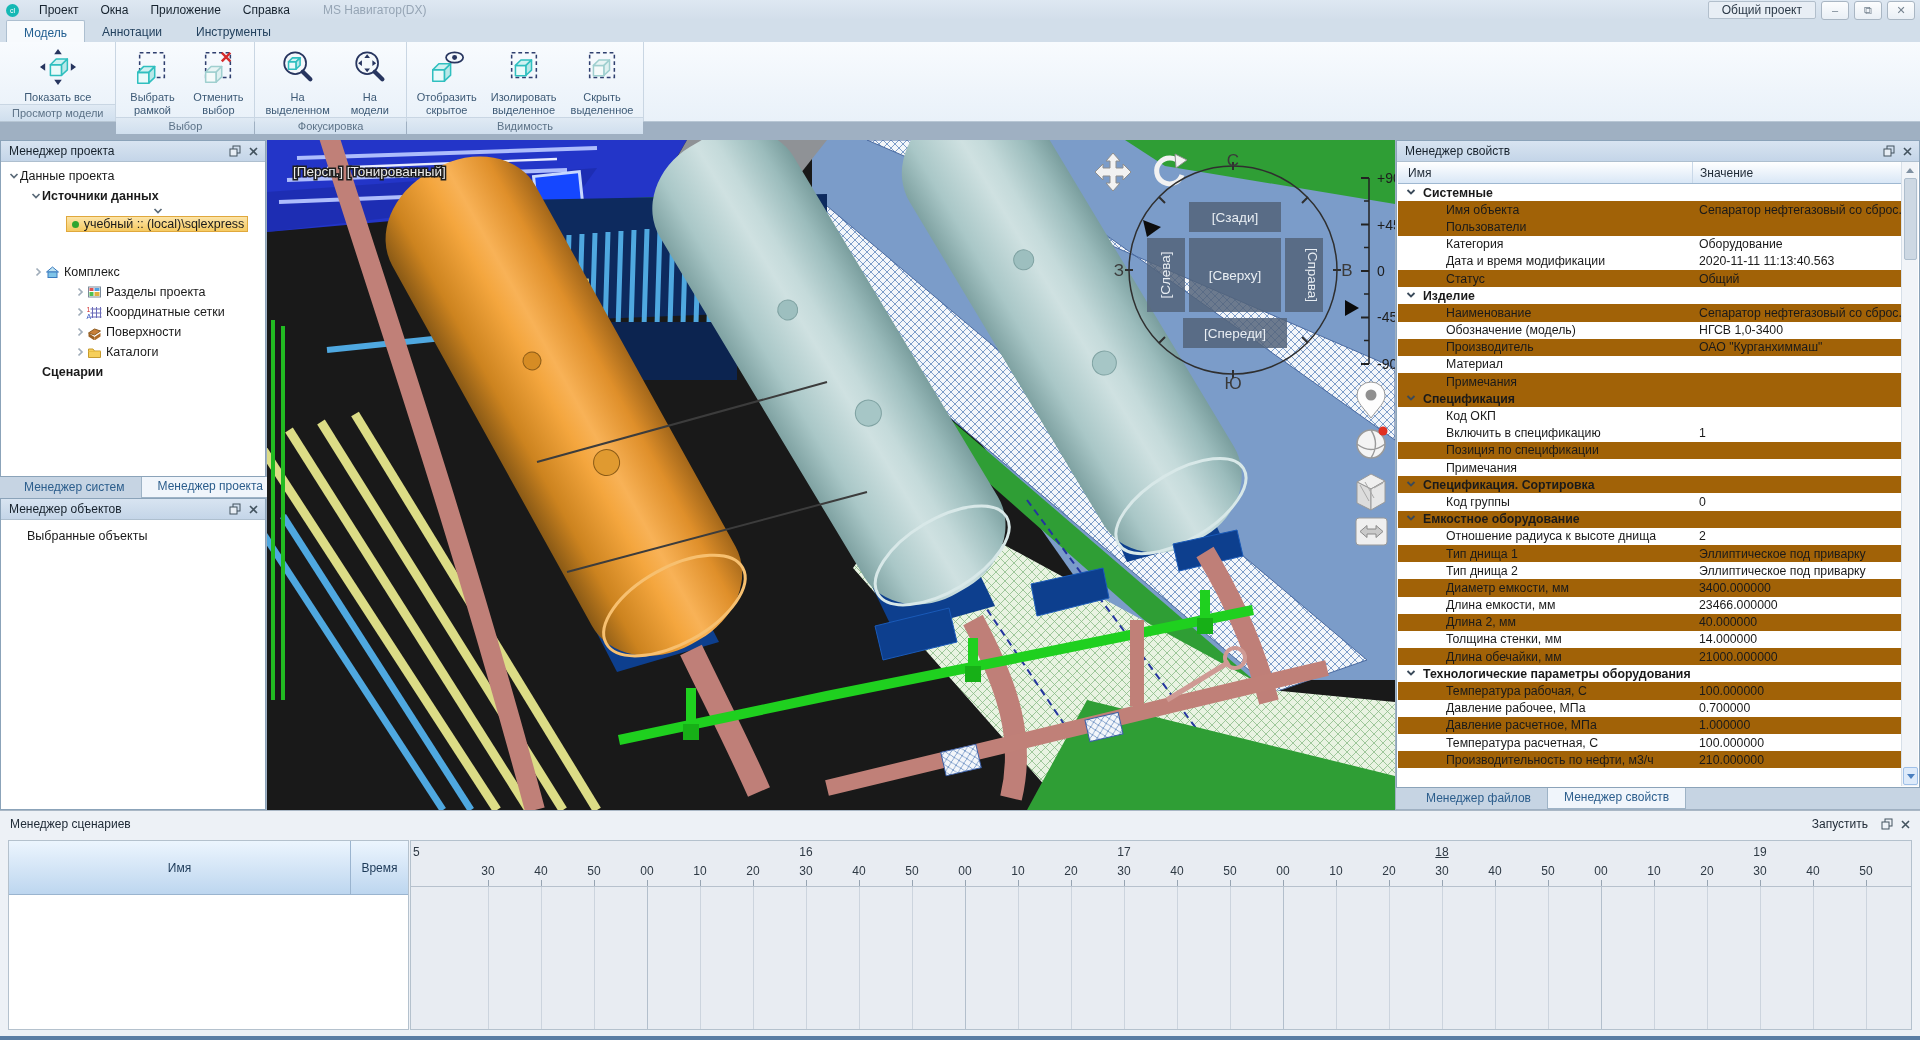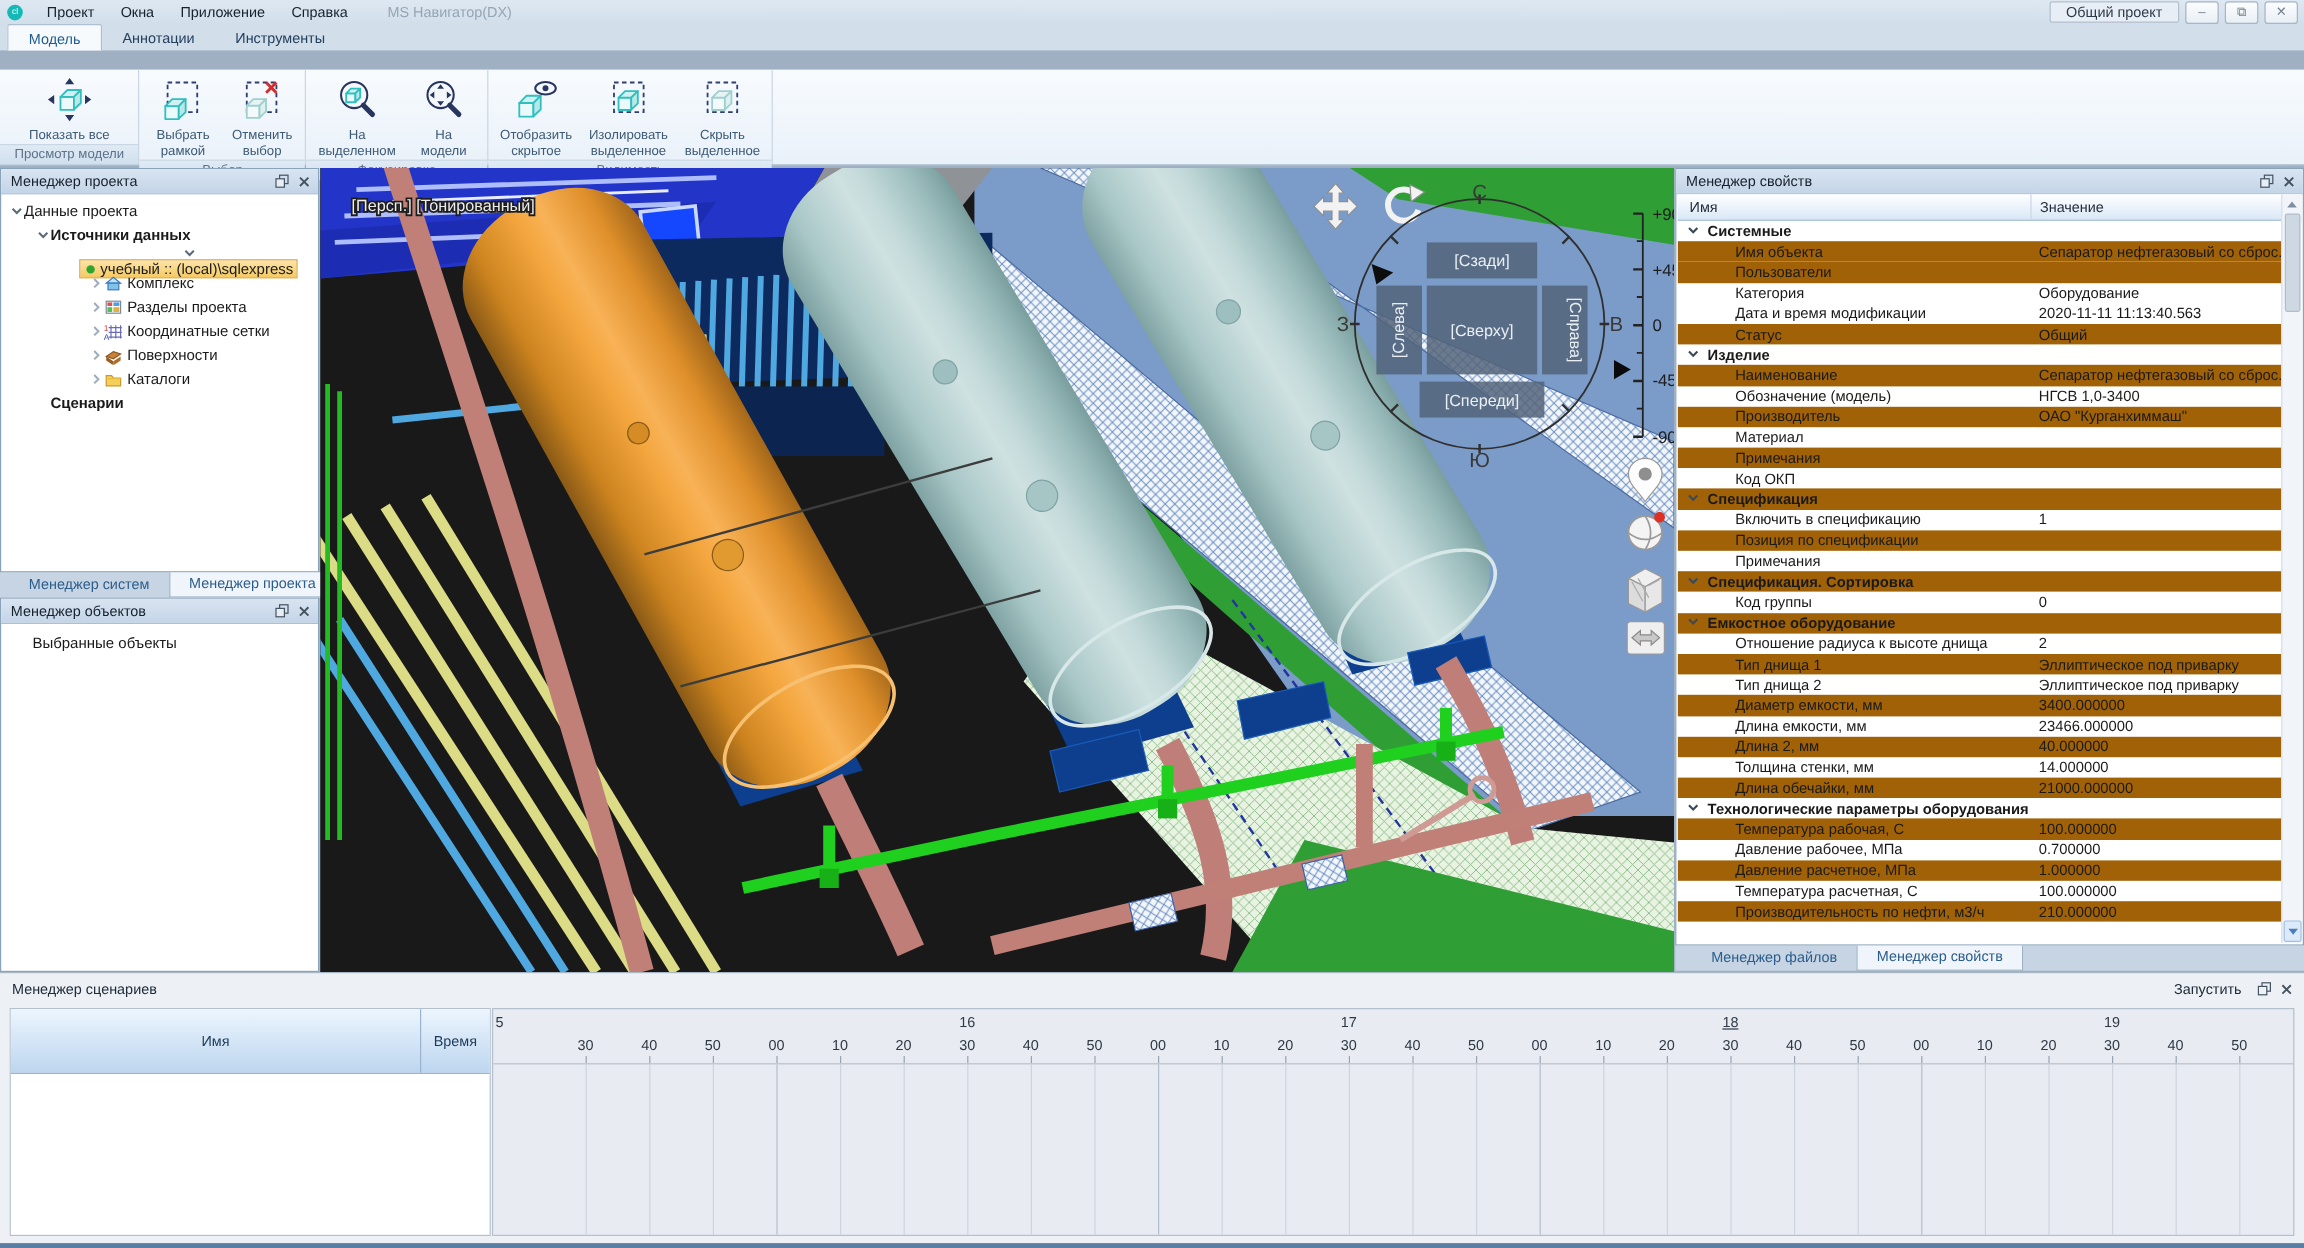--- a/index.html
+++ b/index.html
@@ -17,21 +17,21 @@
   .projbadge{background:#e8eef5;border:1px solid #b2bfcc;padding:1px 13px;color:#2c3a48;border-radius:2px}
   .winbtn{width:26px;height:17px;border:1px solid #a9b6c3;border-radius:3px;background:linear-gradient(#fcfdfe,#e9eff5);
           display:flex;align-items:center;justify-content:center;color:#74828f;font-size:11px;line-height:1}
 
   
   .ribbontabs{position:absolute;left:0;top:20px;width:1920px;height:22px;background:#d2deea;display:flex;padding-left:6px;box-sizing:border-box}
   .rtab{padding:2px 17px 0;line-height:20px;color:#23415e}
   .rtab.active{background:#f7fafd;border:1px solid #adbfd0;border-bottom:none;border-radius:2px 2px 0 0;color:#1f5d90}
 
   
-  .ribbon{position:absolute;left:0;top:58px;width:1920px;height:80px;box-sizing:border-box;
+  .ribbon{position:absolute;left:0;top:42px;width:1920px;height:80px;box-sizing:border-box;
     background:linear-gradient(#f8fbfe,#e9f1f9);border-bottom:1px solid #b7c6d4;display:flex;align-items:stretch}
   .rgroup{display:flex;flex-direction:column;border-right:1px solid #c9d6e3}
   .rbuttons{flex:1;display:flex;align-items:flex-start;justify-content:center;padding:3px 3px 0}
   .rbtn{display:flex;flex-direction:column;align-items:center;padding:2px 7px 0;min-width:52px;border-radius:2px}
   .rbtn svg{width:38px;height:38px;margin:1px 0 2px}
   .rcap{font-size:11px;line-height:13px;color:#3d5a76;text-align:center;white-space:nowrap}
   .rglabel{height:17px;background:linear-gradient(#e0eaf4,#d0dfee);border-top:1px solid #c9d6e3;
            font-size:11px;color:#5d7388;text-align:center;line-height:16px;padding:0 12px;white-space:nowrap}
 
   
@@ -297,21 +297,21 @@
           <span class="chevslot">
             <svg width="10" height="10">
               <path d="M1.5,3 L5,6.5 L8.5,3" stroke="#5a6a78" stroke-width="1.7" fill="none"></path>
             </svg>
           </span>
           <span class="selwrap">
             <span class="tdot"></span>
             <span class="tlabel">учебный :: (local)\sqlexpress</span>
           </span>
         </div>
-        <div class="trow" style="padding-left: 72px;">
+        <div class="trow" style="padding-left: 30px; margin-top: 36px;">
           <span class="chevslot">
             <svg width="10" height="10">
               <path d="M3.5,1.5 L7,5 L3.5,8.5" stroke="#a0adba" stroke-width="1.7" fill="none"></path>
             </svg>
           </span>
           <span class="ticon"><svg width="17" height="16" viewBox="0 0 16 16">
               <path d="M2,8 L8,3 L14,8 Z" fill="#bfe3f2" stroke="#3a7bbf"></path>
               <rect x="3.5" y="8" width="9" height="5.5" fill="#7fc4e8" stroke="#3a7bbf"></rect>
             </svg></span>
           <span class="tlabel">Комплекс</span>
@@ -679,31 +679,31 @@
           <div class="pv">ОАО "Курганхиммаш"</div>
         </div>
         <div class="prow">
           <div class="pn"><span>Материал</span></div>
           <div class="pv"></div>
         </div>
         <div class="prow alt">
           <div class="pn"><span>Примечания</span></div>
           <div class="pv"></div>
         </div>
-        <div class="prow">
-          <div class="pn"><span>Код ОКП</span></div>
-          <div class="pv"></div>
-        </div>
         <div class="prow alt grp">
           <div class="pn">
             <span><svg width="10" height="10">
                 <path d="M1.5,3 L5,6.5 L8.5,3" stroke="#3a4a5a" stroke-width="1.8" fill="none"></path>
               </svg></span>
             <span>Спецификация</span>
           </div>
+          <div class="pv"></div>
+        </div>
+        <div class="prow">
+          <div class="pn"><span>Код ОКП</span></div>
           <div class="pv"></div>
         </div>
         <div class="prow">
           <div class="pn"><span>Включить в спецификацию</span></div>
           <div class="pv">1</div>
         </div>
         <div class="prow alt">
           <div class="pn"><span>Позиция по спецификации</span></div>
           <div class="pv"></div>
         </div>

